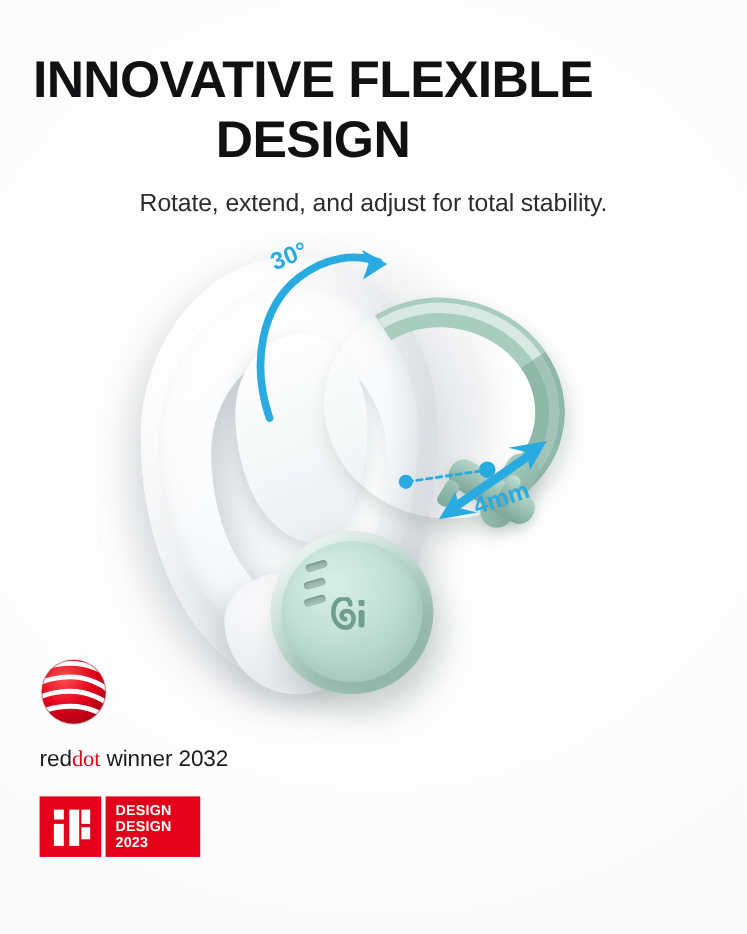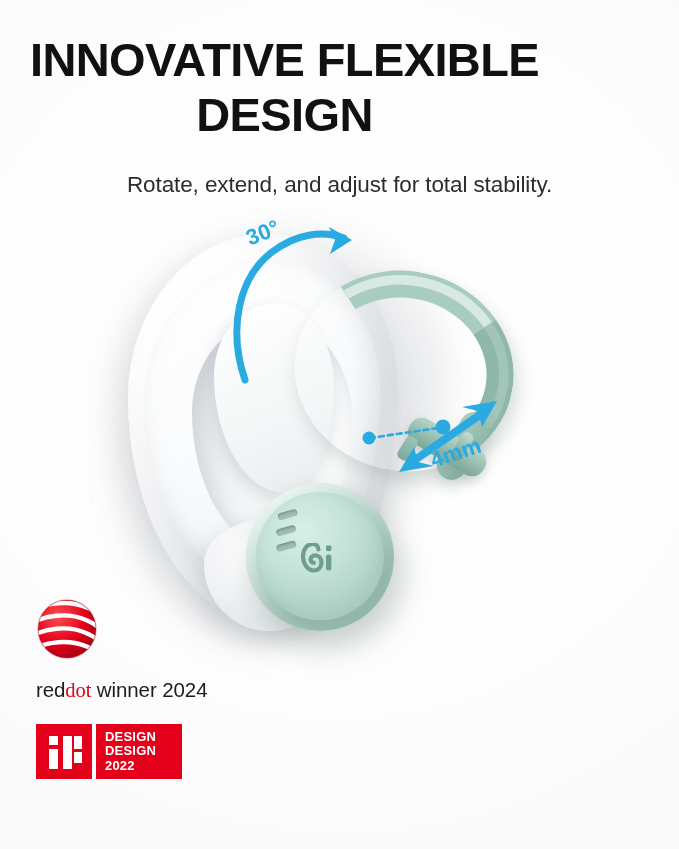--- a/index.html
+++ b/index.html
@@ -18,21 +18,21 @@
     height: 849px;
     overflow: hidden;
     background:
       radial-gradient(120% 90% at 50% 42%, #ffffff 0%, #fdfdfd 45%, #f6f6f6 100%);
   }
 
   
   .headline {
     position: absolute;
     left: 0;
-    top: 32px;
+    top: 44px;
     width: 569px;
     text-align: center;
     font-weight: 700;
     font-size: 47px;
     line-height: 1.18;
     letter-spacing: -0.6px;
     color: #111113;
     font-family: "Liberation Sans", sans-serif;
   }
   .headline .l1 { display: block; }
@@ -481,31 +481,31 @@
       <circle cx="31" cy="31" r="29" fill="url(#sphShade)"></circle>
       <g clip-path="url(#sphereClip)" fill="none" stroke="#ffffff" stroke-width="4.4">
         <path d="M-6,14 C10,4 34,2 52,10 C62,14 68,20 70,26"></path>
         <path d="M-8,27 C8,17 32,14 50,22 C60,26 66,32 68,38"></path>
         <path d="M-8,40 C8,30 32,27 50,35 C60,39 66,45 68,51"></path>
         <path d="M-6,53 C10,43 34,41 52,49 C62,53 66,58 68,62"></path>
       </g>
       <circle cx="31" cy="31" r="29" fill="none" stroke="rgba(140,0,16,0.30)" stroke-width="1.4"></circle>
     </svg>
 
-    <div class="reddot-text"><span>red</span><span class="rd-red">dot</span><span> winner 2024</span></div>
+    <div class="reddot-text"><span>red</span><span class="rd-red">dot</span><span> winner 2032</span></div>
 
     <div class="if-badge">
       <div class="if-left">
         <span class="if-dot"></span>
         <span class="if-stem"></span>
         <span class="if-fbar"></span>
         <span class="if-ftop"></span>
         <span class="if-fmid"></span>
       </div>
       <div class="if-right">
         <span>DESIGN</span>
         <span>DESIGN</span>
-        <span>2022</span>
+        <span>2023</span>
       </div>
     </div>
   </div>
 
 </div>
 
 </body></html>

